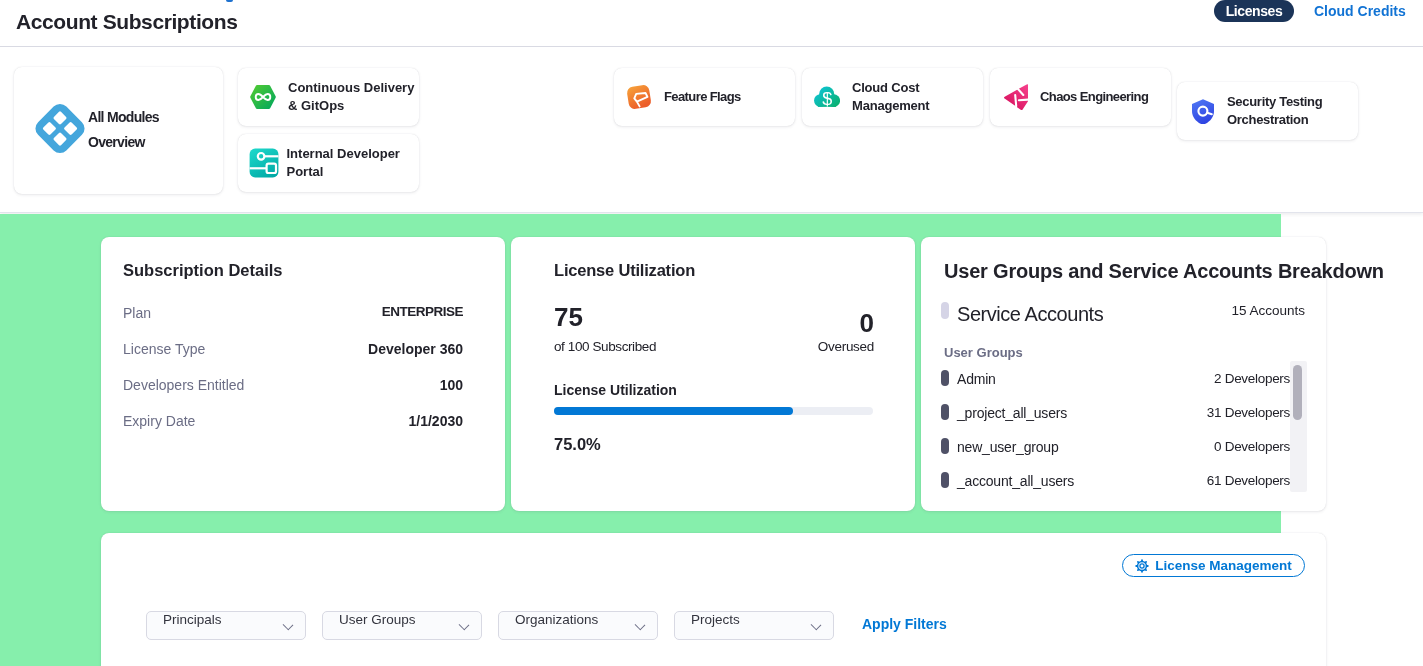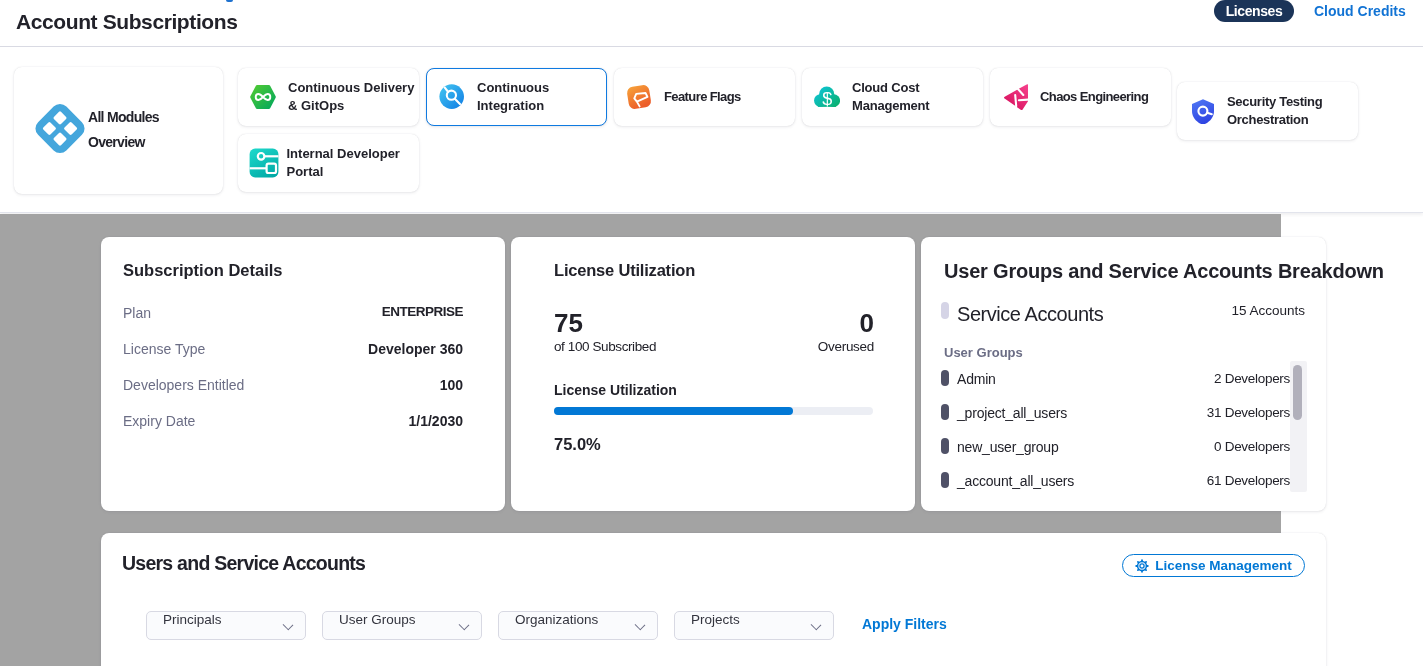--- a/index.html
+++ b/index.html
@@ -42,40 +42,20 @@
           <linearGradient id="gcd" x1="0" y1="0" x2="1" y2="1">
             <stop offset="0" stop-color="#50ca33"></stop>
             <stop offset="1" stop-color="#03a85c"></stop>
           </linearGradient>
         </defs>
   <path d="M7.1 2.5 L18.9 2.5 L24.4 13 L18.9 23.5 L7.1 23.5 L1.6 13 Z" fill="url(#gcd)" stroke="url(#gcd)" stroke-width="2.8" stroke-linejoin="round"></path>
   <path d="M8.4 16 C4.8 16 4.8 10 8.4 10 C12 10 14 16 17.6 16 C21.2 16 21.2 10 17.6 10 C14 10 12 16 8.4 16 Z" fill="none" stroke="#fff" stroke-width="1.9" stroke-linecap="round"></path>
 </svg>
       <span class="txt">Continuous Delivery<br>&amp; GitOps</span>
     </div>
-  <div class="modcard abs" style="left:426px;top:21px;width:181px;height:58px;border:1.5px solid #0f7ae0;">
-      <svg class="micon" viewBox="0 0 26 26">
-        <defs>
-          <linearGradient id="gci" x1="0" y1="0" x2="1" y2="1">
-            <stop offset="0" stop-color="#45c8f1"></stop>
-            <stop offset="1" stop-color="#0f7be4"></stop>
-          </linearGradient>
-          <clipPath id="cci">
-            <circle cx="12.7" cy="12.6" r="12.3"></circle>
-          </clipPath>
-        </defs>
-  <circle cx="12.7" cy="12.6" r="12.3" fill="url(#gci)"></circle>
-  <g clip-path="url(#cci)" stroke="#fff" stroke-width="2.1" fill="none">
-    <circle cx="12.4" cy="11.2" r="4.6"></circle>
-    <path d="M5.0 2.6 L9.2 8.0" stroke-linecap="round"></path>
-    <path d="M15.8 14.7 L21.2 20.2" stroke-linecap="round"></path>
-  </g>
-</svg>
-      <span class="txt">Continuous<br>Integration</span>
-    </div>
   <div class="modcard abs" style="left:614px;top:21px;width:181px;height:58px;">
       <svg class="micon" viewBox="0 0 26 26">
         <defs>
           <linearGradient id="gff" x1="0" y1="0" x2="0.4" y2="1">
             <stop offset="0" stop-color="#f7a43a"></stop>
             <stop offset="1" stop-color="#ec5d29"></stop>
           </linearGradient>
         </defs>
   <rect x="1.8" y="1.8" width="22.4" height="22.4" rx="6.2" fill="url(#gff)" transform="rotate(-9 13 13)"></rect>
   <path d="M13.6 22.4 L10.9 17.6 L8.3 14.3 L10.2 9.9 L19.5 9.0 L21.5 12.9 L10.9 17.6" fill="none" stroke="#fff" stroke-width="1.9" stroke-linejoin="round" stroke-linecap="round"></path>
@@ -142,37 +122,37 @@
     <path d="M15.4 8.3 H29.4"></path>
     <circle cx="12.1" cy="8.3" r="3.3"></circle>
     <path d="M0.6 20.3 H17.5"></path>
     <rect x="17.6" y="15.6" width="9.4" height="9.4" rx="1.8"></rect>
   </g>
 </svg>
       <span class="txt">Internal Developer<br>Portal</span>
     </div>
 </div>
 
-<div class="abs" style="left:0;top:214px;width:1281px;height:452px;background:#a3a3a3;">
+<div class="abs" style="left:0;top:214px;width:1281px;height:452px;background:#86efac;">
 
   <div class="card abs" style="left:101px;top:23px;width:404px;height:274px;">
     <div class="abs" style="left:22px;top:24px;font-size:16.5px;font-weight:700;color:#22222a;">Subscription Details</div>
     <div class="abs lbl" style="left:22px;top:68px;font-size:14px;">Plan</div>
     <div class="abs" style="right:42px;top:67px;font-size:13.5px;font-weight:700;color:#22222a;letter-spacing:-0.5px;">ENTERPRISE</div>
     <div class="abs lbl" style="left:22px;top:104px;font-size:14px;">License Type</div>
     <div class="abs" style="right:42px;top:104px;font-size:14px;font-weight:700;color:#22222a;">Developer 360</div>
     <div class="abs lbl" style="left:22px;top:140px;font-size:14px;">Developers Entitled</div>
     <div class="abs" style="right:42px;top:140px;font-size:14px;font-weight:700;color:#22222a;">100</div>
     <div class="abs lbl" style="left:22px;top:176px;font-size:14px;">Expiry Date</div>
     <div class="abs" style="right:42px;top:176px;font-size:14px;font-weight:700;color:#22222a;">1/1/2030</div>
   </div>
 
   <div class="card abs" style="left:511px;top:23px;width:404px;height:274px;">
     <div class="abs" style="left:43px;top:24px;font-size:16.5px;font-weight:700;color:#22222a;letter-spacing:-0.2px;">License Utilization</div>
-    <div class="abs" style="left:43px;top:71px;font-size:26px;font-weight:700;color:#22222a;">75</div>
+    <div class="abs" style="left:43px;top:65px;font-size:26px;font-weight:700;color:#22222a;">75</div>
     <div class="abs" style="left:43px;top:102px;font-size:13.5px;color:#22222a;letter-spacing:-0.4px;">of 100 Subscribed</div>
     <div class="abs" style="right:41px;top:71px;font-size:26px;font-weight:700;color:#22222a;">0</div>
     <div class="abs" style="right:41px;top:102px;font-size:13.5px;color:#22222a;letter-spacing:-0.3px;">Overused</div>
     <div class="abs" style="left:43px;top:145px;font-size:14px;font-weight:700;color:#22222a;">License Utilization</div>
     <div class="abs" style="left:43px;top:170px;width:319px;height:8px;border-radius:4px;background:#eceef4;">
       <div style="width:239px;height:8px;border-radius:4px;background:#0278d5;"></div>
     </div>
     <div class="abs" style="left:43px;top:198px;font-size:16.5px;font-weight:700;color:#22222a;">75.0%</div>
   </div>
 
@@ -194,21 +174,20 @@
     <div class="abs" style="left:20px;top:235px;width:8px;height:16px;border-radius:4px;background:#4f5167;"></div>
     <div class="abs" style="left:36px;top:236px;font-size:14px;color:#22222a;letter-spacing:-0.2px;">_account_all_users</div>
     <div class="abs" style="right:36px;top:236px;font-size:13.5px;color:#22222a;letter-spacing:-0.3px;">61 Developers</div>
 
     <div class="abs" style="left:369px;top:124px;width:17px;height:131px;background:#f2f2f5;border-radius:2px;">
       <div style="margin-top:4px;margin-left:3px;width:9px;height:55px;background:#b1b0bb;border-radius:4.5px;"></div>
     </div>
   </div>
 
   <div class="card abs" style="left:101px;top:319px;width:1225px;height:170px;">
-    <div class="abs" style="left:21px;top:19px;font-size:19.5px;font-weight:700;color:#22222a;letter-spacing:-0.75px;">Users and Service Accounts</div>
     <div class="abs" style="left:1021px;top:21px;width:183px;height:23px;border:1px solid #0278d5;border-radius:12px;
          display:flex;align-items:center;justify-content:center;color:#0278d5;font-size:13.5px;font-weight:700;">
       <svg style="margin-right:6px;" width="14" height="14" viewBox="0 0 14 14">
           <g stroke="#0278d5" fill="none">
             <circle cx="7" cy="7" r="2.1" stroke-width="1.3"></circle>
             <circle cx="7" cy="7" r="4.4" stroke-width="1.5"></circle>
             <g stroke-width="1.8" stroke-linecap="round">
               <path d="M7 2.3 V1.2"></path>
               <path d="M7 11.7 V12.8"></path>
               <path d="M2.3 7 H1.2"></path>

